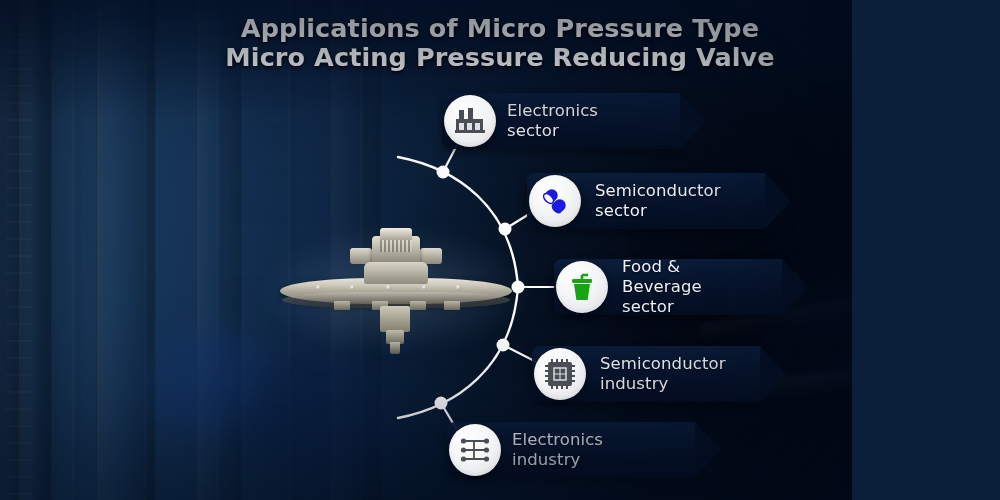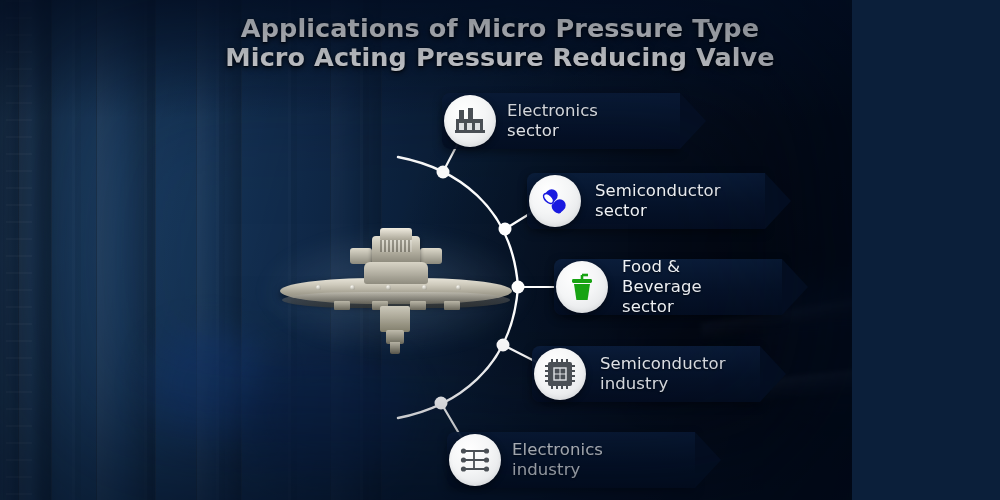--- a/index.html
+++ b/index.html
@@ -337,21 +337,21 @@
             <rect x="27" y="11" width="3" height="2"></rect>
           <rect x="27" y="16" width="3" height="2"></rect>
             <rect x="27" y="21" width="3" height="2"></rect>
         </g>
       </svg>
     </div>
     <div class="banner-label" style="left:68px; right:34px;">Semiconductor
 industry</div>
   </div>
 
-  <div class="item" style="left:447px; top:432px; width:248px;">
+  <div class="item" style="left:447px; top:422px; width:248px;">
     <div class="banner" style="width:248px;"></div>
     <div class="icon-circle">
       <svg width="30" height="26" viewBox="0 0 30 26">
         <g stroke="#4a4f55" stroke-width="1.8" fill="none" stroke-linecap="round">
           <path d="M4,4 L14,4 L14,22 L4,22"></path>
           <path d="M14,13 L26,13"></path>
           <path d="M14,4 L26,4"></path>
           <path d="M14,22 L26,22"></path>
           <path d="M4,13 L14,13"></path>
         </g>

